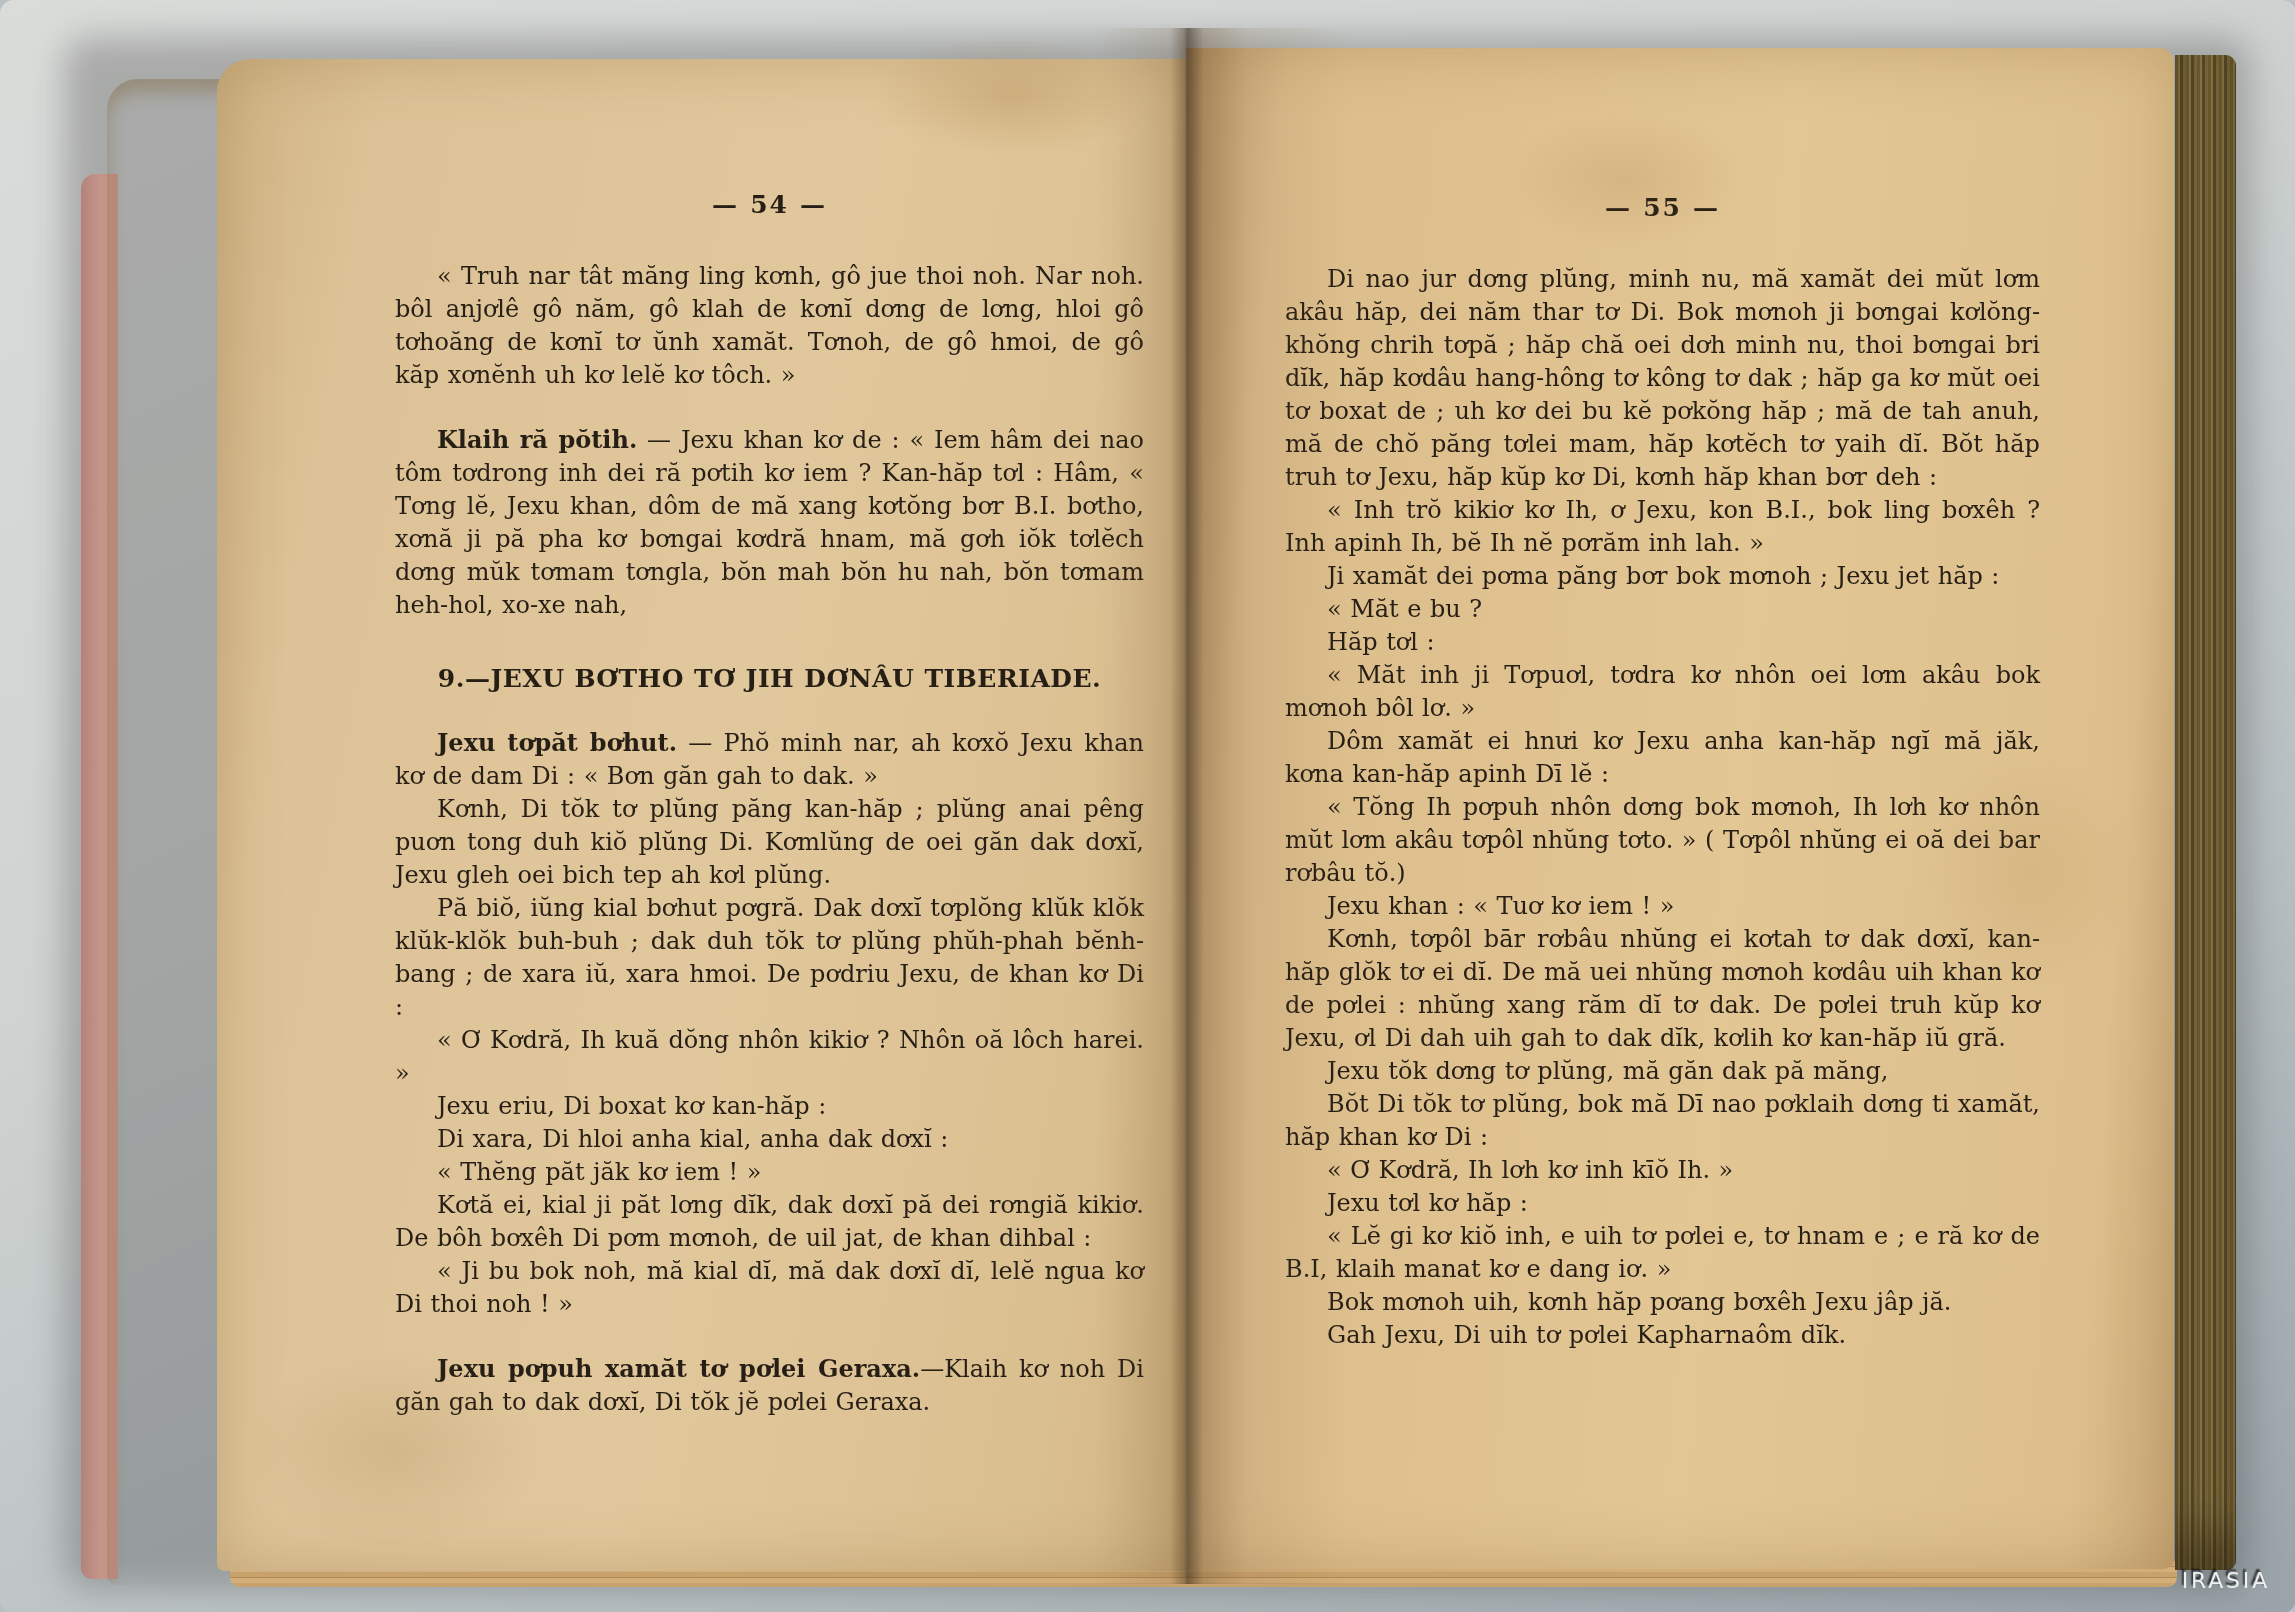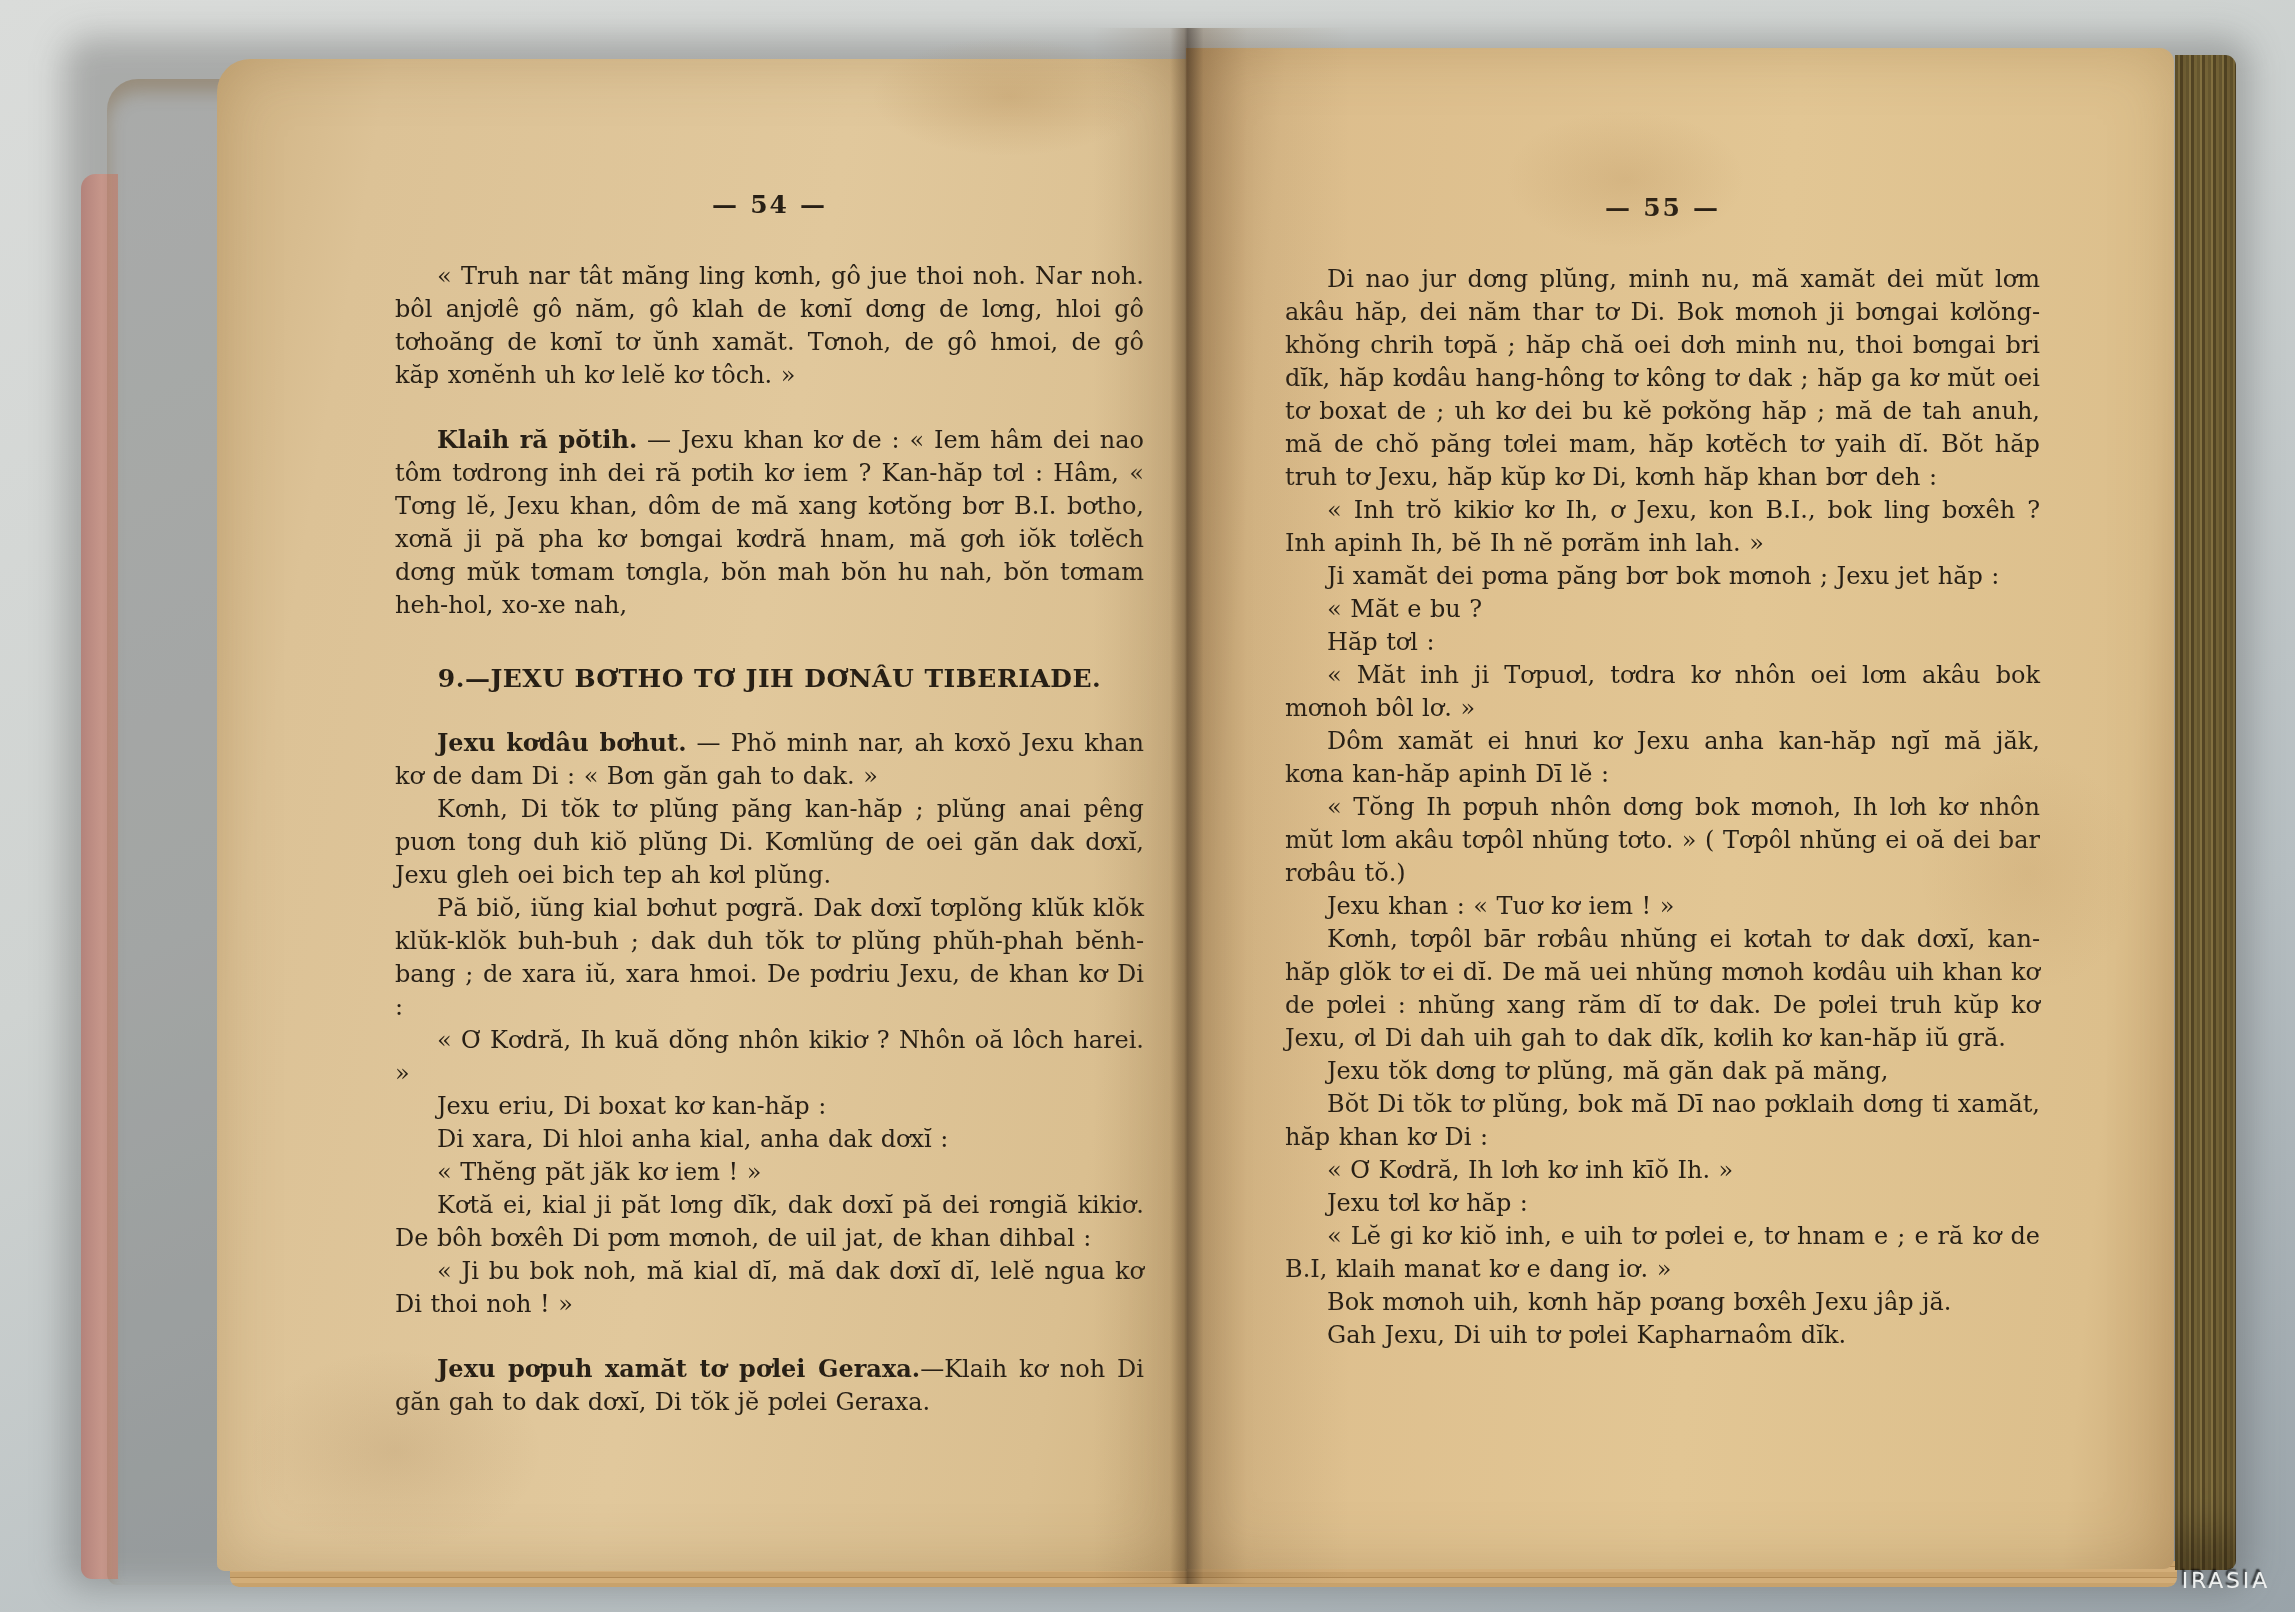--- a/index.html
+++ b/index.html
@@ -1,18 +1,18 @@
 <!DOCTYPE html>
 <html style="font-size:14.7px"><head>
 <meta charset="utf-8">
 <style>
   html,body{margin:0;padding:0;background:#b9c1c4;}
   .scene{position:relative;width:2296px;height:1613px;overflow:hidden;
          background:linear-gradient(155deg,#dadcda 0%,#cfd3d1 38%,#b6bec1 72%,#99a3a9 100%);
-         font-family:"DejaVu Serif","Liberation Serif",serif;}
+         font-family:"DejaVu Serif","Liberation Serif",serif;border-radius:14px;}
   .book-shadow{position:absolute;left:64px;top:37px;width:2186px;height:1552px;
                background:rgba(60,60,58,0.30);filter:blur(16.5px);border-radius:27.5px;}
   
   .cover-edge{position:absolute;left:81px;top:174px;width:37px;height:1405px;
               background:linear-gradient(90deg,#b3837b 0%,#c6968a 55%,#ba8c80 100%);
               border-radius:14.7px 0 0 11px;}
   .left-stack{position:absolute;left:107px;top:79px;width:174px;height:1506px;
               border-radius:31px 0 0 11px;
               background:repeating-linear-gradient(90deg,#c29а6 0,#c79f6a 0 8.3px,#dcb984 8.3px 15.6px,#cfa871 15.6px 25px,#e0bd8a 25px 33px);
               box-shadow:inset 0 13px 16.5px rgba(120,85,40,0.35);}
@@ -66,21 +66,21 @@
   <div class="left-stack"></div>
   <div class="bottom-edges"></div>
 
   <div class="page page-left">
     <div class="text-col">
       <p class="pageno">— 54 —</p>
       <div>
           <p class="para">« Truh nar tât măng ling kơnh, gô jue thoi noh. Nar noh. bôl anjơlê gô năm, gô klah de kơnĭ dơng de lơng, hloi gô tơhoăng de kơnĭ tơ ŭnh xamăt. Tơnoh, de gô hmoi, de gô kăp xơnĕnh uh kơ lelĕ kơ tôch. »</p>
           <p class="para spaced"><span class="lead">Klaih ră pŏtih.</span> — Jexu khan kơ de : « Iem hâm dei nao tôm tơdrong inh dei ră pơtih kơ iem ? Kan-hăp tơl : Hâm, « Tơng lĕ, Jexu khan, dôm de mă xang kơtŏng bơr B.I. bơtho, xơnă ji pă pha kơ bơngai kơdră hnam, mă gơh iŏk tơlĕch dơng mŭk tơmam tơngla, bŏn mah bŏn hu nah, bŏn tơmam heh-hol, xo-xe nah,</p>
           <p class="para heading">9.—JEXU BƠTHO TƠ JIH DƠNÂU TIBERIADE.</p>
-          <p class="para"><span class="lead">Jexu kơdâu bơhut.</span> — Phŏ minh nar, ah kơxŏ Jexu khan kơ de dam Di : « Bơn găn gah to dak. »</p>
+          <p class="para"><span class="lead">Jexu tơpăt bơhut.</span> — Phŏ minh nar, ah kơxŏ Jexu khan kơ de dam Di : « Bơn găn gah to dak. »</p>
           <p class="para">Kơnh, Di tŏk tơ plŭng păng kan-hăp ; plŭng anai pêng puơn tong duh kiŏ plŭng Di. Kơmlŭng de oei găn dak dơxĭ, Jexu gleh oei bich tep ah kơl plŭng.</p>
           <p class="para">Pă biŏ, iŭng kial bơhut pơgră. Dak dơxĭ tơplŏng klŭk klŏk klŭk-klŏk buh-buh ; dak duh tŏk tơ plŭng phŭh-phah bĕnh-bang ; de xara iŭ, xara hmoi. De pơdriu Jexu, de khan kơ Di :</p>
           <p class="para">« Ơ Kơdră, Ih kuă dŏng nhôn kikiơ ? Nhôn oă lôch harei. »</p>
           <p class="para">Jexu eriu, Di boxat kơ kan-hăp :</p>
           <p class="para">Di xara, Di hloi anha kial, anha dak dơxĭ :</p>
           <p class="para">« Thĕng păt jăk kơ iem ! »</p>
           <p class="para">Kơtă ei, kial ji păt lơng dĭk, dak dơxĭ pă dei rơngiă kikiơ. De bôh bơxêh Di pơm mơnoh, de uil jat, de khan dihbal :</p>
           <p class="para">« Ji bu bok noh, mă kial dĭ, mă dak dơxĭ dĭ, lelĕ ngua kơ Di thoi noh ! »</p>
           <p class="para spaced"><span class="lead">Jexu pơpuh xamăt tơ pơlei Geraxa.</span>—Klaih kơ noh Di găn gah to dak dơxĭ, Di tŏk jĕ pơlei Geraxa.</p>
         </div>

